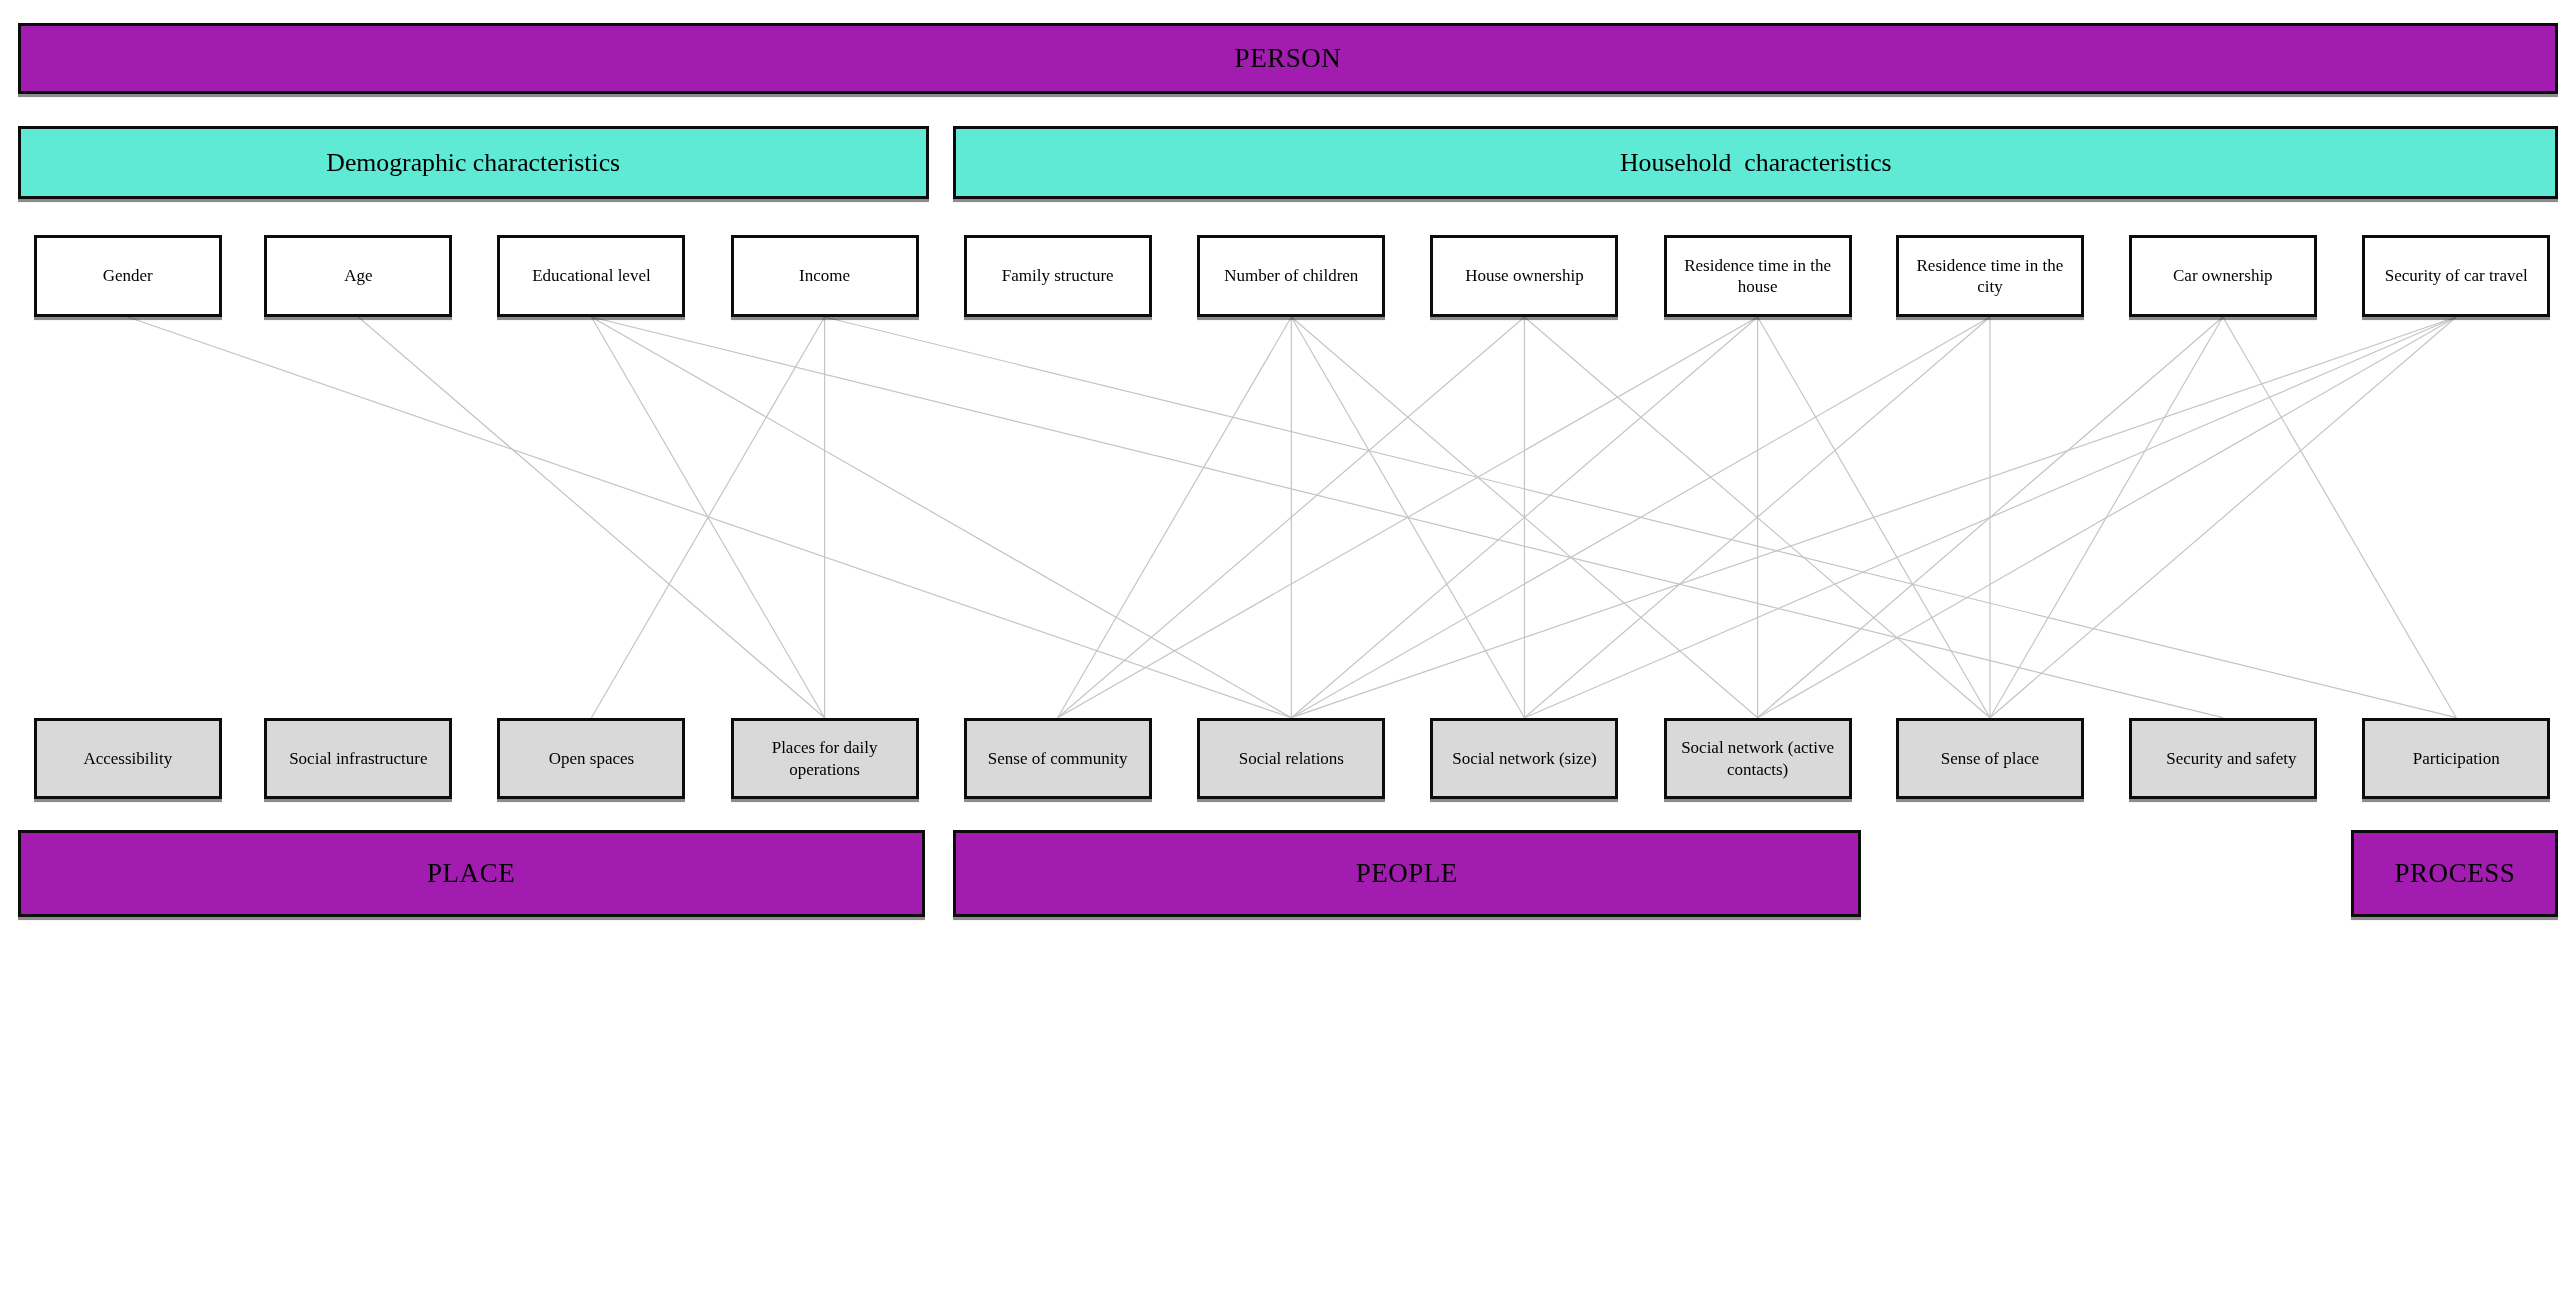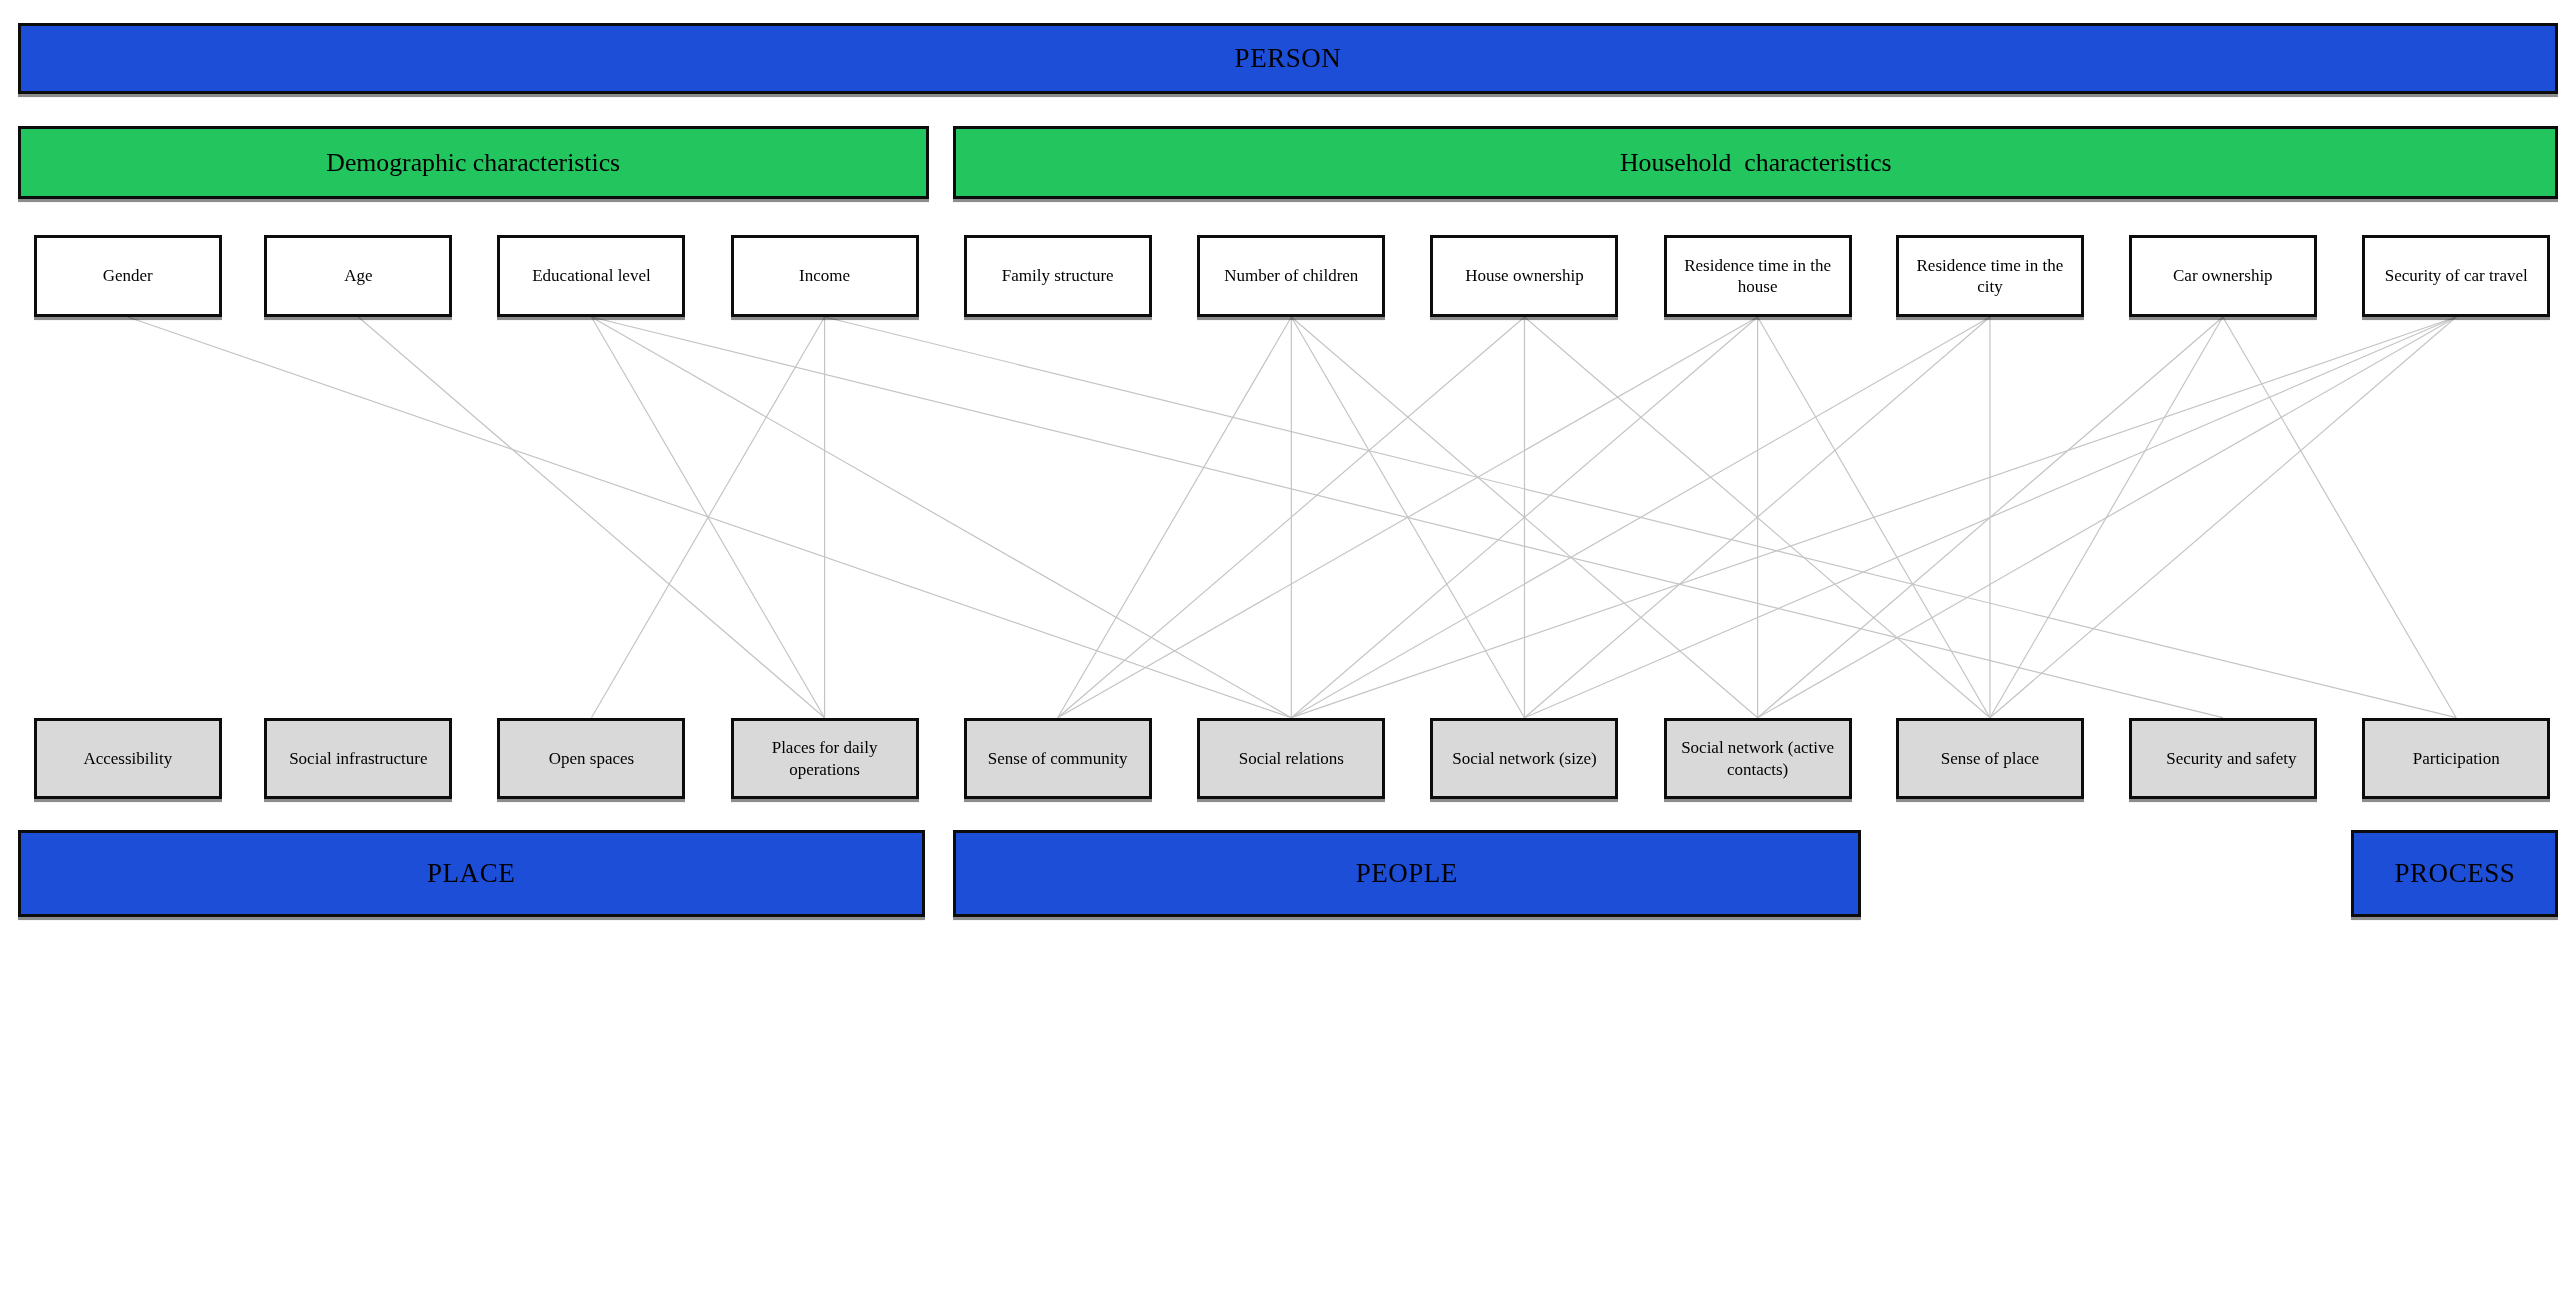--- a/index.html
+++ b/index.html
@@ -14,22 +14,22 @@
   .bar,.sbox{
     position:absolute;
     box-sizing:border-box;
     border:0.13vw solid #0c0c0c;
     display:flex;
     align-items:center;
     justify-content:center;
     text-align:center;
     box-shadow:0 0.12vw 0 rgba(0,0,0,0.45);
   }
-  .bar.dark{background:#1d4ed8;}
-  .bar.light{background:#22c55e;}
+  .bar.dark{background:#a21caf;}
+  .bar.light{background:#5eead4;}
   .sbox.white{background:#ffffff;}
   .sbox.gray{background:#d9d9d9;}
   .bar-label-lg{font-size:1.05vw;letter-spacing:0.02vw;white-space:pre;}
   .bar-label-md{font-size:1.0vw;white-space:pre;}
   .sbox-label{font-size:0.66vw;line-height:1.25;padding:0 0.15vw;}
   #lines{position:absolute;left:0;top:0;width:100%;height:100%;}
   #lines line{stroke:#c4c4c4;stroke-width:1.2;vector-effect:non-scaling-stroke;}
 </style>
 </head>
 <body>

